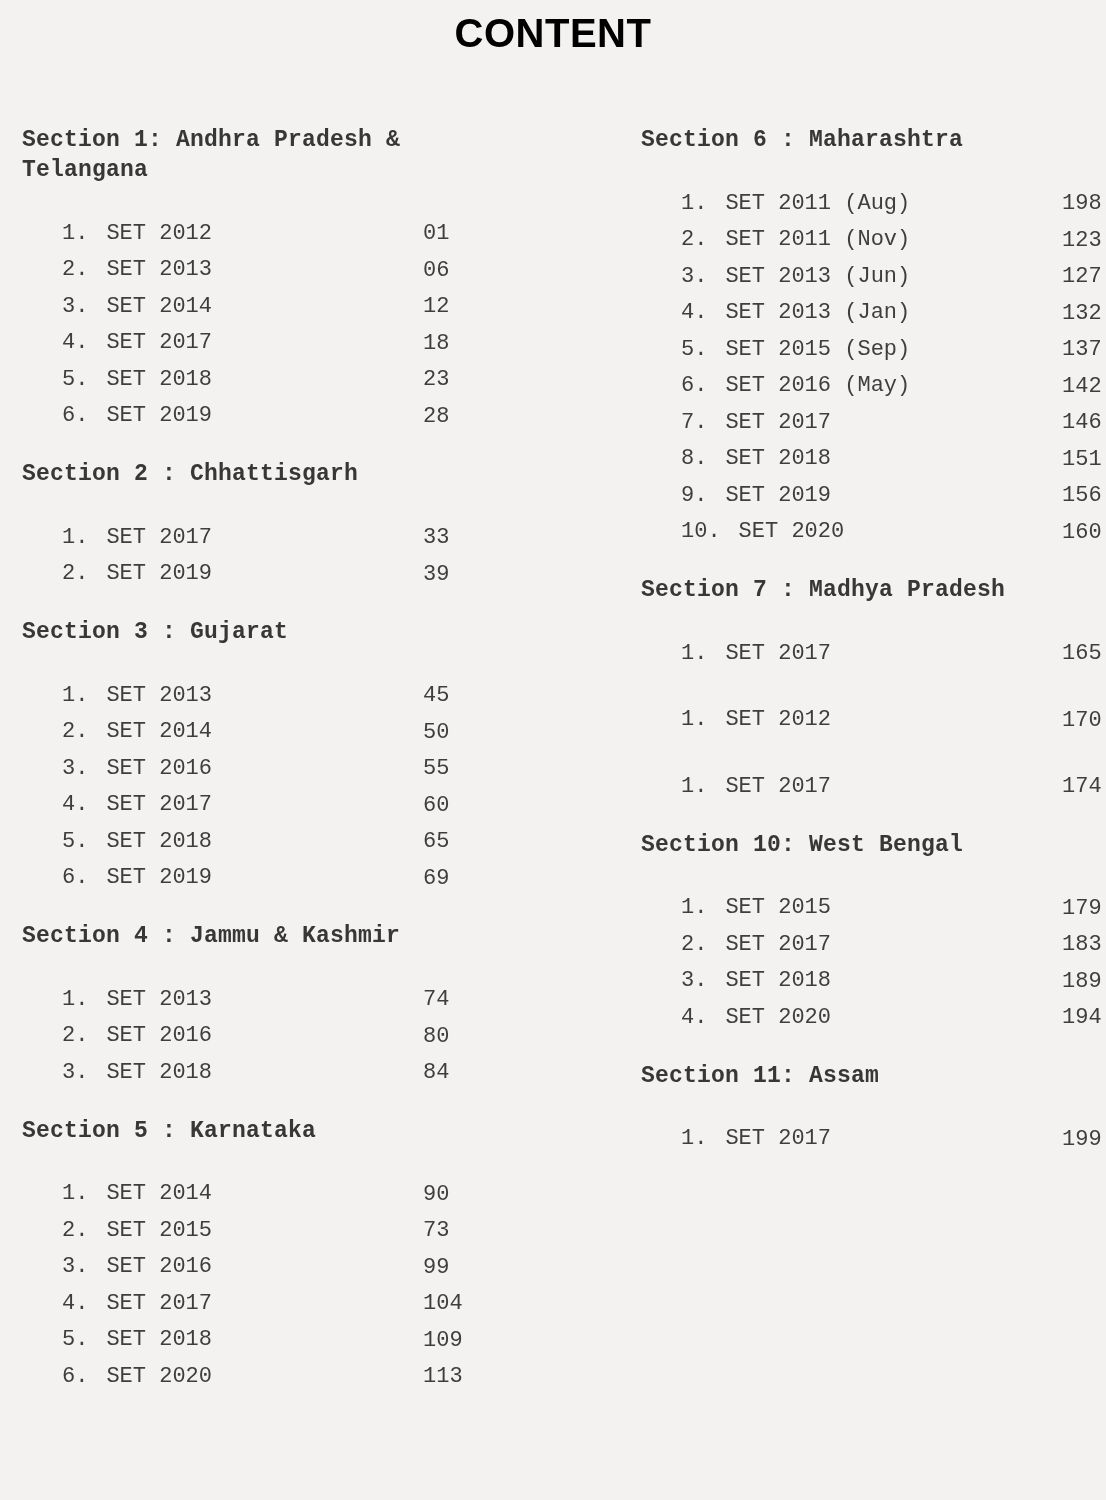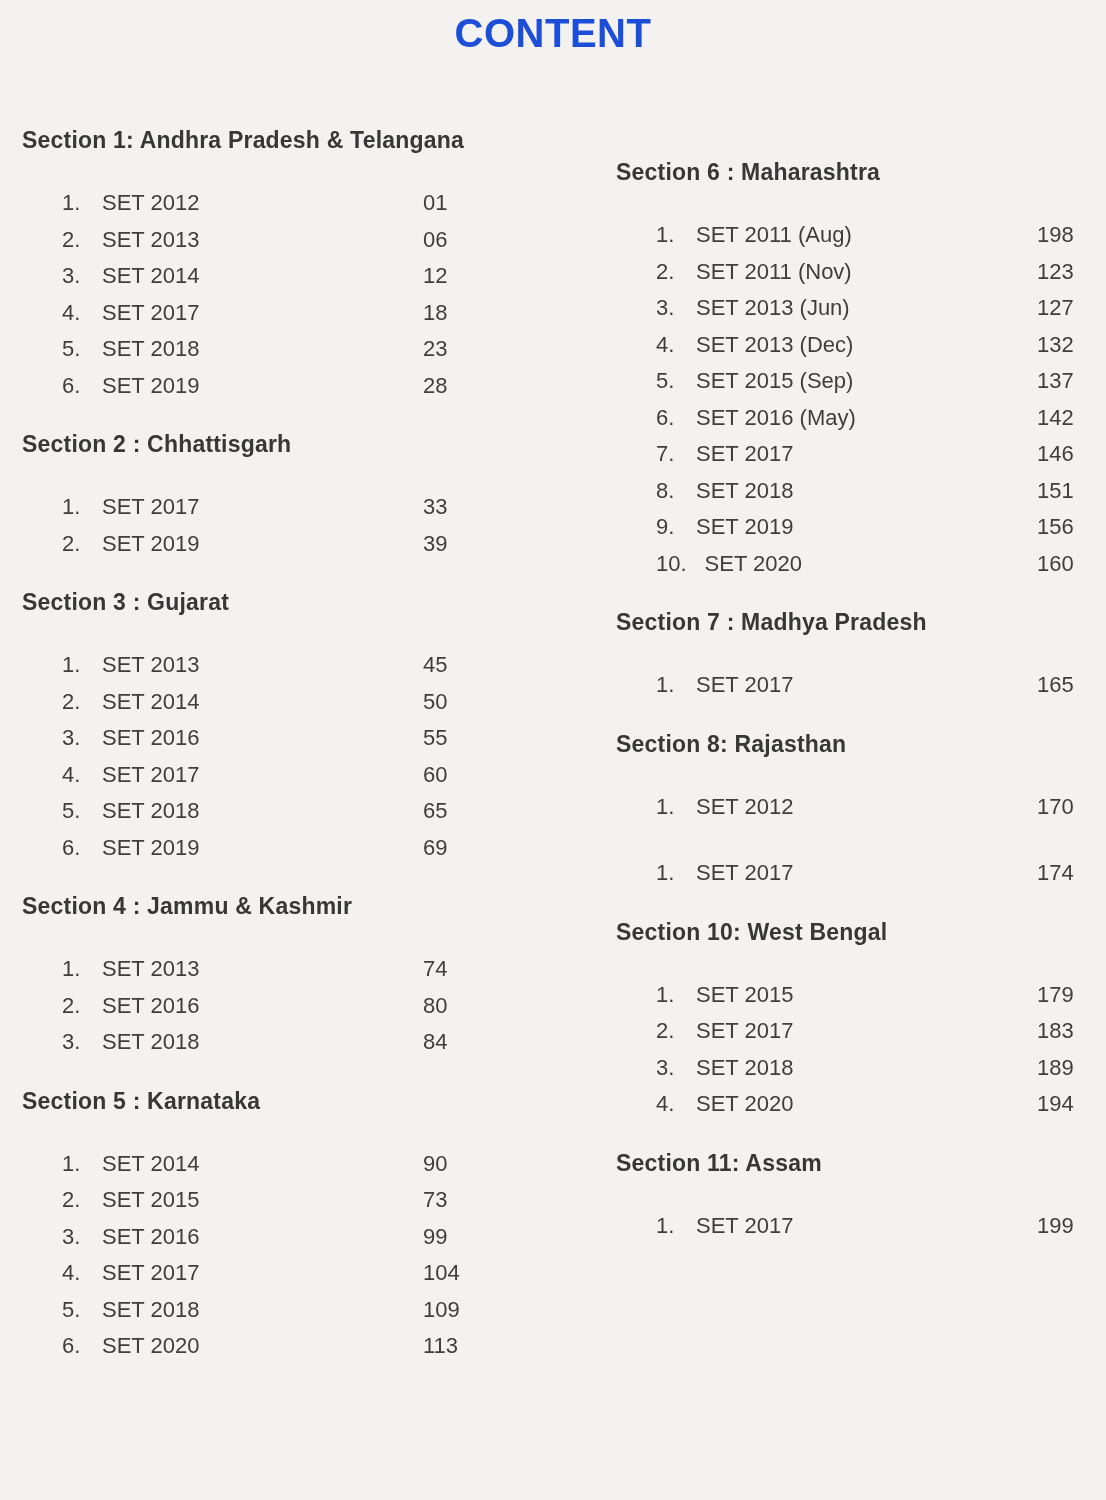--- a/index.html
+++ b/index.html
@@ -19,28 +19,29 @@
     position: absolute;
     top: 8px;
     left: 0;
     width: 100%;
     margin: 0;
     text-align: center;
     font-size: 40px;
     line-height: 50px;
     font-weight: bold;
     letter-spacing: 0.5px;
-    color: #1d4ed8;
+    color: #000000;
   }
   .col {
     position: absolute;
     top: 125px;
+    font-family: Liberation Mono, monospace;
   }
   #col-0 { left: 22px;  width: 470px; }
-  #col-1 { left: 616px; width: 462px; margin-top: 32px; }
+  #col-1 { left: 641px; width: 462px; }
 
   .section { margin-bottom: 25px; }
   .section-title {
     font-size: 23px;
     line-height: 30px;
     font-weight: bold;
     color: #373737;
     letter-spacing: 0.2px;
   }
   .items { margin-top: 30px; }
@@ -231,21 +232,21 @@
             <span class="entry-label">SET 2011 (Nov)</span>
             <span class="entry-page">123</span>
           </div>
           <div class="item-row">
             <span class="entry-num">3.</span>
             <span class="entry-label">SET 2013 (Jun)</span>
             <span class="entry-page">127</span>
           </div>
           <div class="item-row">
             <span class="entry-num">4.</span>
-            <span class="entry-label">SET 2013 (Dec)</span>
+            <span class="entry-label">SET 2013 (Jan)</span>
             <span class="entry-page">132</span>
           </div>
           <div class="item-row">
             <span class="entry-num">5.</span>
             <span class="entry-label">SET 2015 (Sep)</span>
             <span class="entry-page">137</span>
           </div>
           <div class="item-row">
             <span class="entry-num">6.</span>
             <span class="entry-label">SET 2016 (May)</span>
@@ -277,21 +278,20 @@
         <div class="section-title">Section 7 : Madhya Pradesh</div>
         <div class="items">
           <div class="item-row">
             <span class="entry-num">1.</span>
             <span class="entry-label">SET 2017</span>
             <span class="entry-page">165</span>
           </div>
         </div>
       </section>
       <section class="section">
-        <div class="section-title">Section 8: Rajasthan</div>
         <div class="items">
           <div class="item-row">
             <span class="entry-num">1.</span>
             <span class="entry-label">SET 2012</span>
             <span class="entry-page">170</span>
           </div>
         </div>
       </section>
       <section class="section">
         <div class="items">

